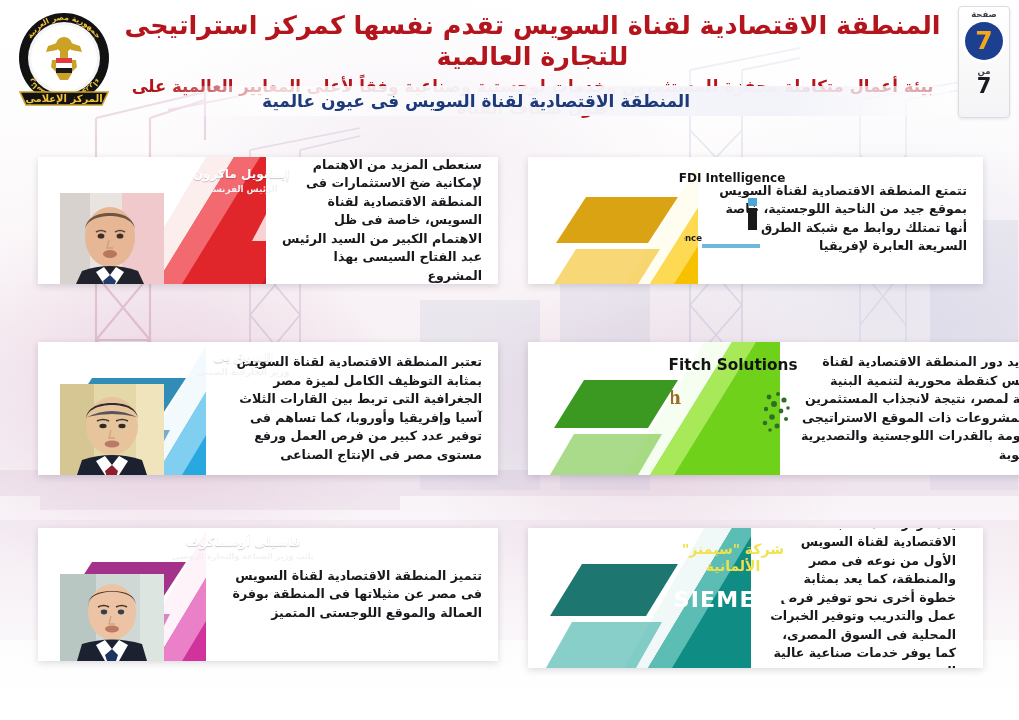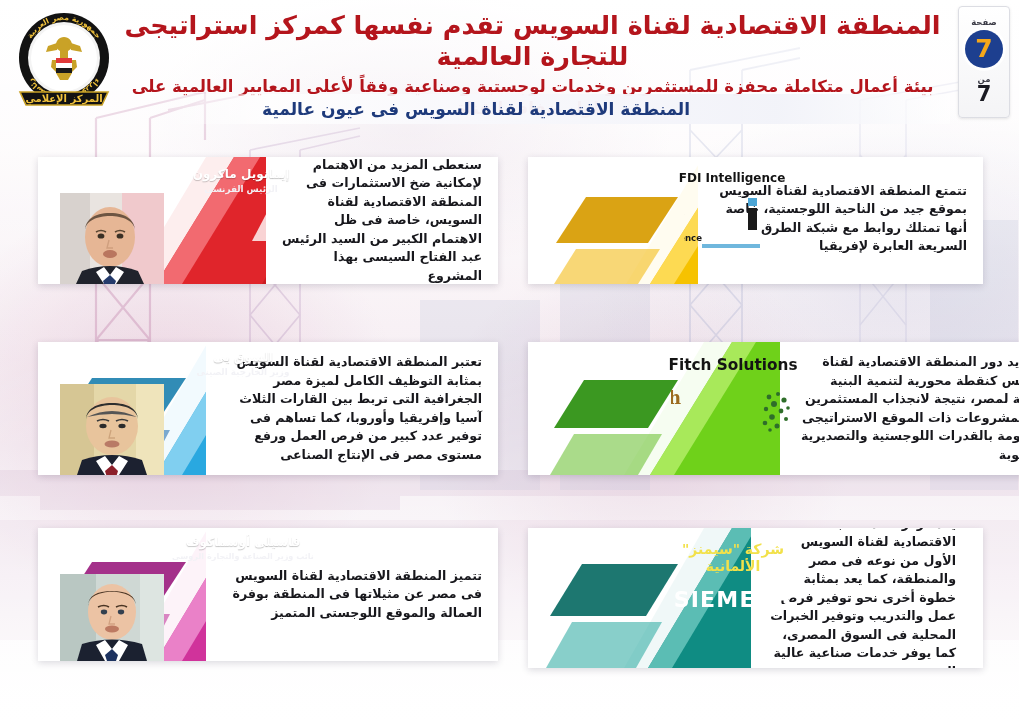--- a/index.html
+++ b/index.html
@@ -25,31 +25,31 @@
 
   
   #header{position:absolute;left:0;top:0;width:1019px;height:130px;z-index:6;}
   #logo{position:absolute;left:12px;top:8px;width:104px;height:104px;}
   #headline{position:absolute;left:120px;top:10px;width:825px;text-align:center;}
   .h-main{font-size:25.5px;font-weight:bold;color:#b4151c;line-height:1.2;letter-spacing:-.2px;
           text-shadow:0 1px 0 rgba(255,255,255,.7);}
   .h-sub{font-size:16.5px;font-weight:bold;color:#b4151c;line-height:1.3;margin-top:5px;
          text-shadow:0 1px 0 rgba(255,255,255,.7);}
 
-  #banner{position:absolute;left:160px;top:94px;width:790px;height:30px;
+  #banner{position:absolute;left:160px;top:86px;width:790px;height:30px;
           background:linear-gradient(90deg,rgba(255,255,255,0) 0%,rgba(255,255,255,.80) 14%,rgba(248,248,252,.96) 40%,rgba(242,243,249,.98) 78%,rgba(255,255,255,.55) 100%);
           display:flex;align-items:center;justify-content:flex-start;padding-left:0;box-sizing:border-box;}
   #banner .btxt{font-size:17px;font-weight:bold;color:#1e3a7b;padding-right:260px;white-space:nowrap;}
 
   
   #pagechip{position:absolute;left:958px;top:6px;width:52px;height:112px;
             background:linear-gradient(180deg,#ffffff,#f4f4f6);
             border:1px solid #dcdde3;border-radius:4px;
             display:flex;flex-direction:column;align-items:center;justify-content:flex-start;
-            padding-top:11px;box-sizing:border-box;box-shadow:0 1px 3px rgba(0,0,0,.10);}
+            padding-top:3px;box-sizing:border-box;box-shadow:0 1px 3px rgba(0,0,0,.10);}
   #pagechip .lbl{font-size:8.5px;color:#3b3b46;font-weight:bold;line-height:1;}
   #pagechip .circle{width:38px;height:38px;border-radius:50%;background:#1d3f8f;
             display:flex;align-items:center;justify-content:center;margin-top:3px;
             box-shadow:0 0 0 3px rgba(255,255,255,.85);}
   #pagechip .circle span{color:#f5a71a;font-size:25px;font-weight:bold;line-height:1;}
   #pagechip .of{font-size:8.5px;color:#3b3b46;font-weight:bold;margin-top:7px;line-height:1;}
   #pagechip .num{font-size:21px;color:#1a1a22;font-weight:bold;line-height:1;margin-top:1px;}
 
   
   .card{position:absolute;z-index:5;box-sizing:border-box;

